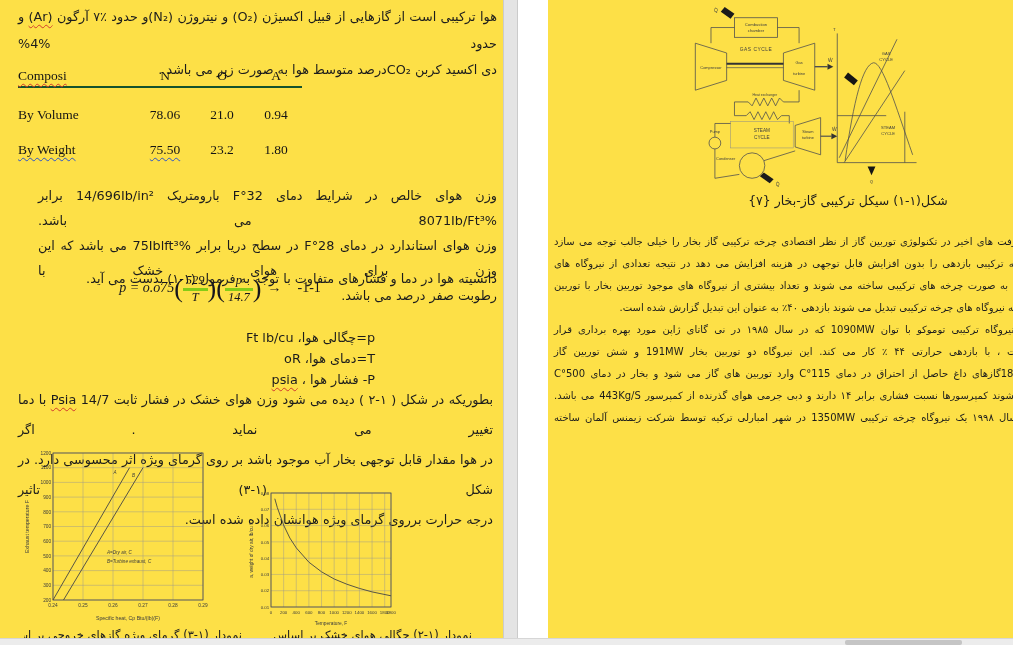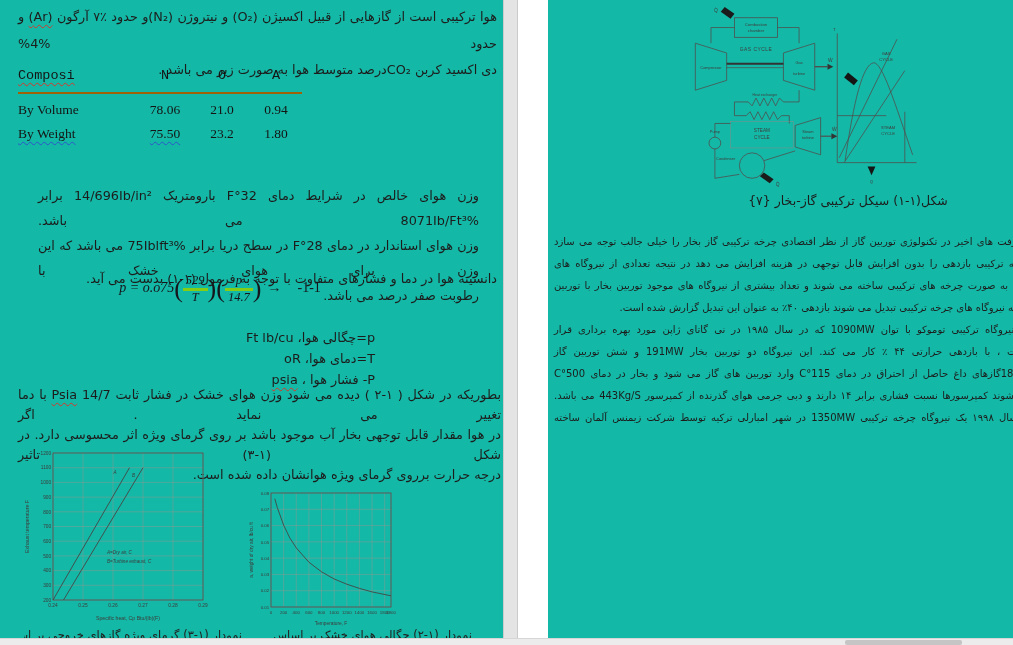--- a/index.html
+++ b/index.html
@@ -1,50 +1,50 @@
 <!DOCTYPE html>
 <html><head>
 <meta charset="utf-8">
 <style>
   html,body{margin:0;padding:0;background:#fff;font-family:"DejaVu Sans",sans-serif;}
   #stage{position:relative;width:1013px;height:645px;overflow:hidden;background:#fff;}
-  .page{position:absolute;top:0;height:645px;background:#14b8a6;overflow:hidden;}
+  .page{position:absolute;top:0;height:645px;background:#fde047;overflow:hidden;}
   #pageL{left:0;width:503px;}
   #pageR{left:548px;width:538px;}
   #gap{position:absolute;left:503px;top:0;width:15px;height:645px;background:#e4e4e4;
        border-left:1px solid #cbcbcb;border-right:1px solid #cbcbcb;box-sizing:border-box;}
   .blk{position:absolute;color:#1c1c1c;}
   .line{font-size:12.8px;}
   .fl{text-align:justify;text-align-last:justify;}
   .el{text-align:right;}
   .sqr{text-decoration:underline wavy #d23a2c 1px;text-underline-offset:3px;}
   .sqb{text-decoration:underline wavy #2e55c8 1px;text-underline-offset:3px;}
   
   #li{top:4px;left:18px;right:6px;line-height:26.5px;}
   .ctable{position:absolute;left:18px;top:68px;border-collapse:collapse;
           font-family:"Liberation Serif",serif;font-size:13.5px;color:#141414;}
   .ctable td{padding:0;}
-  .ctable .h td{padding-bottom:9px;border-bottom:2px solid #a16207;font-family:Liberation Mono, monospace;}
-  .ctable .r td{padding-top:8px;}
+  .ctable .h td{padding-bottom:2px;border-bottom:2px solid #14532d;}
+  .ctable .r td{padding-top:19px;}
   .c1{width:118px;text-align:left;}
   .cn{width:58px;text-align:center;}
   .co{width:56px;text-align:center;}
   .ca{width:52px;text-align:center;}
-  #p2{top:183px;left:18px;right:24px;line-height:25px;margin-left:20px;}
+  #p2{top:183px;left:18px;right:6px;line-height:25px;margin-left:20px;}
   #density{top:255px;left:18px;right:6px;margin-top:16px;}
   #formula{top:274px;left:70px;width:300px;text-align:center;direction:ltr;
            font-family:"Liberation Serif",serif;font-style:italic;font-size:14px;color:#15151c;}
   .frac{display:inline-block;vertical-align:middle;text-align:center;font-size:12.5px;line-height:1.1;}
   .frac .n{display:block;border-bottom:3px solid #84cc16;padding:0 3px;}
   .frac .d{display:block;padding:0 3px;}
   .paren{font-size:26px;font-weight:400;vertical-align:middle;font-style:normal;}
   .arr{font-style:normal;margin:0 6px;}
   .eqnum{font-style:normal;margin-left:10px;font-family:Liberation Serif, serif;}
   #defs{top:327px;left:0;right:128px;line-height:21px;font-size:12.5px;}
-  #p3{top:385px;left:18px;right:2px;line-height:20px;}
+  #p3{top:385px;left:18px;right:10px;line-height:30px;}
   .chart{position:absolute;margin:0;}
   #chart1{left:24px;top:446px;width:188px;height:176px;}
   #chart2{left:248px;top:487px;width:150px;height:140px;}
   .chcap{position:absolute;top:628px;font-size:11.5px;color:#202020;direction:rtl;
          text-align:center;white-space:nowrap;overflow:hidden;}
   #cap1{left:24px;width:218px;}
   #cap2{left:272px;width:200px;}
   
   #fig{position:absolute;left:135px;top:6px;width:240px;height:186px;margin:0;}
   #figcap{position:absolute;top:193px;left:168px;width:264px;text-align:center;

